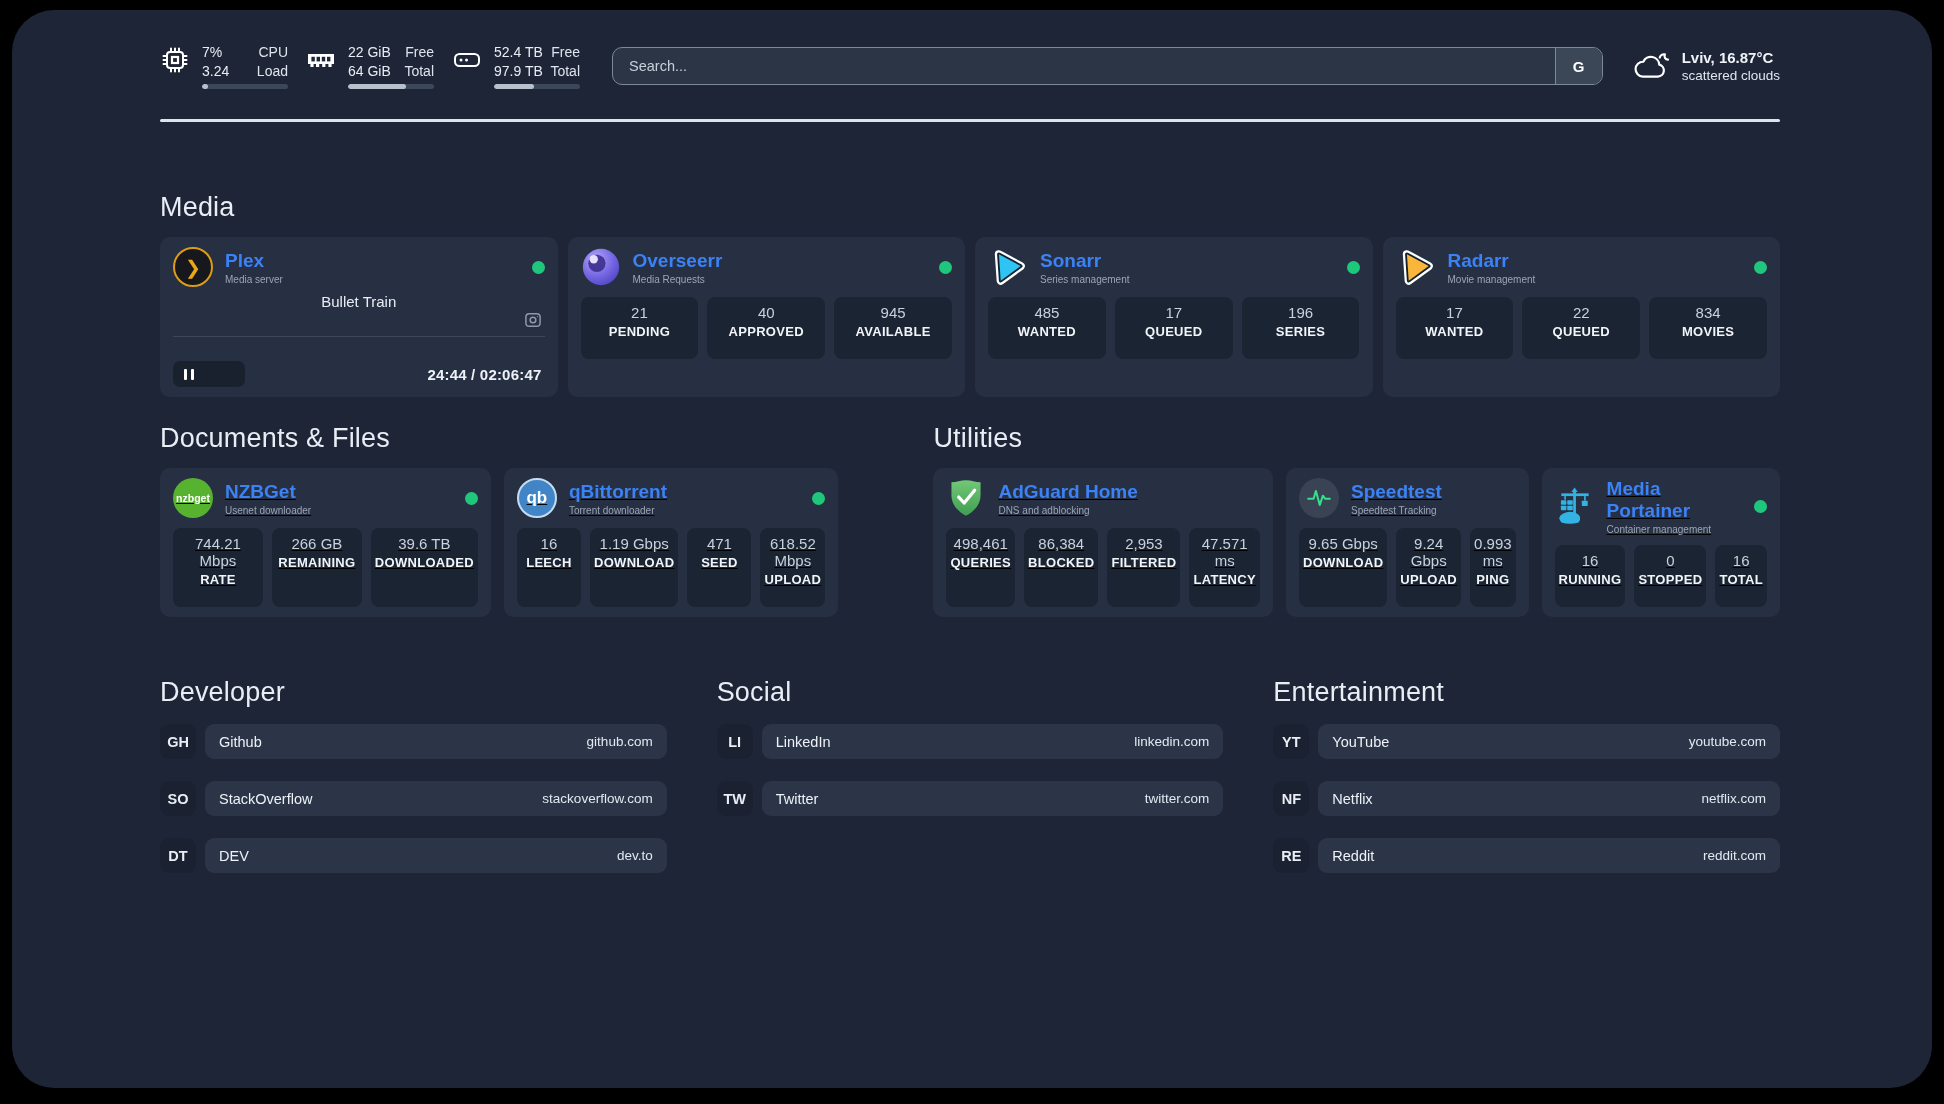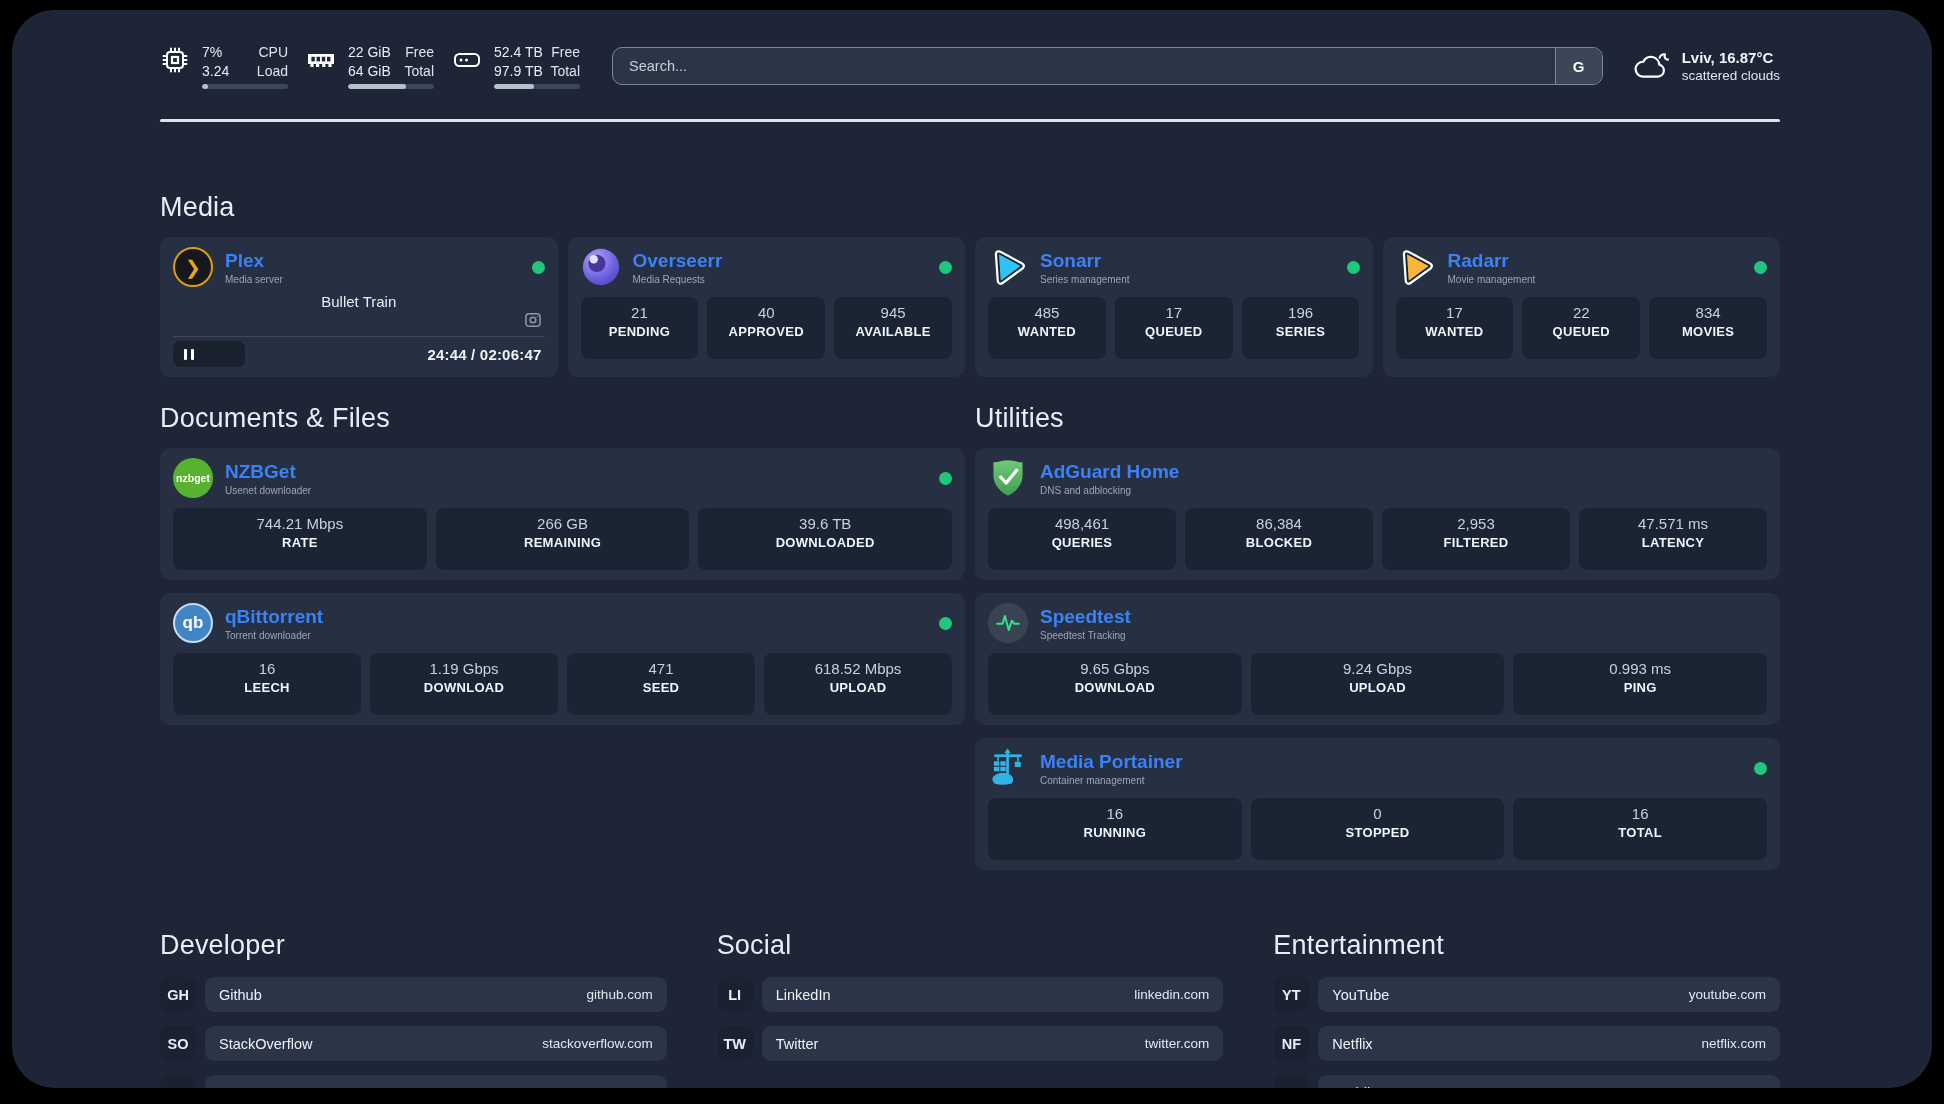--- a/index.html
+++ b/index.html
@@ -39,21 +39,21 @@
   .weather-temp{font-size:15px;font-weight:700;color:#f0f4f9;}
   .weather-cond{font-size:13.5px;color:#dfe6ef;margin-top:2px;}
 
   .divider{height:3px;background:#dce3ec;border-radius:2px;margin-top:33px;}
 
   
   .section-title{font-size:27px;font-weight:500;color:#e9eef5;letter-spacing:.2px;}
   .media-section .section-title{margin-top:70px;}
   .media-grid{display:grid;grid-template-columns:repeat(4,1fr);gap:10px;margin-top:14px;}
   .mid-grid{display:grid;grid-template-columns:1fr 1fr;column-gap:10px;margin-top:26px;}
-  .col-cards{display:flex;flex-direction:column;gap:13px;margin-top:14px;}
+  .col-cards{display:flex;flex-direction:row;gap:13px;margin-top:14px;text-decoration:underline;}
 
   
   .card{background:var(--card);border-radius:10px;padding:10px 13px;cursor:pointer;}
   .card-head{display:flex;align-items:center;gap:12px;}
   .app-icon{width:40px;height:40px;flex:none;display:flex;align-items:center;justify-content:center;}
   .app-icon svg{width:100%;height:100%;display:block;}
   .app-meta{min-width:0;}
   .app-name{font-size:19px;font-weight:700;color:#3b82f6;}
   .app-desc{font-size:10px;color:var(--txt2);margin-top:2px;}
   .dot{width:13px;height:13px;border-radius:50%;background:var(--green);margin-left:auto;flex:none;}
@@ -72,28 +72,28 @@
   .fb-tile{width:44px;height:44px;border-radius:10px;background:#333e54;display:flex;align-items:center;justify-content:center;}
   .fb-tile svg{width:36px;height:36px;}
   
   .st-circle{width:40px;height:40px;border-radius:50%;background:#3a4354;display:flex;align-items:center;justify-content:center;}
   .st-circle svg{width:34px;height:34px;}
 
   
   .plex-media-row{display:flex;align-items:center;margin-top:6px;padding:0 2px 6px 2px;border-bottom:1.5px solid rgba(148,160,180,.22);flex-direction:column;}
   .plex-media-title{font-size:15px;color:#e9edf4;}
   .cam{margin-left:auto;width:20px;height:20px;}
-  .plex-progress{position:relative;margin-top:4px;height:26px;}
+  .plex-progress{position:relative;margin-top:24px;height:26px;}
   .plex-elapsed{position:absolute;left:0;top:0;height:100%;background:#19202e;border-radius:7px;display:flex;align-items:center;padding-left:11px;gap:3.5px;}
   .pbar{width:3px;height:11px;background:#fff;border-radius:1px;}
   .plex-time{position:absolute;right:3px;top:50%;transform:translateY(-50%);font-size:15px;font-weight:700;color:#eef2f8;letter-spacing:.2px;}
 
   
   .bm-grid{display:grid;grid-template-columns:1fr 1fr 1fr;column-gap:50px;margin-top:60px;}
-  .bm-list{display:flex;flex-direction:column;gap:14px;margin-top:16px;}
+  .bm-list{display:flex;flex-direction:column;gap:22px;margin-top:16px;}
   .bm-row{display:flex;height:35px;gap:9px;cursor:pointer;}
   .bm-badge{width:36px;flex:none;background:var(--badge);border-radius:9px;display:flex;align-items:center;justify-content:center;font-size:14.5px;font-weight:700;color:#e9eef5;}
   .bm-main{flex:1;background:var(--pill);border-radius:9px;display:flex;align-items:center;padding:0 14px;min-width:0;}
   .bm-label{font-size:14.5px;color:#eef2f8;}
   .bm-url{margin-left:auto;font-size:13.5px;color:#e2e8f1;}
 </style>
 </head>
 <body>
 
 <div class="panel">

